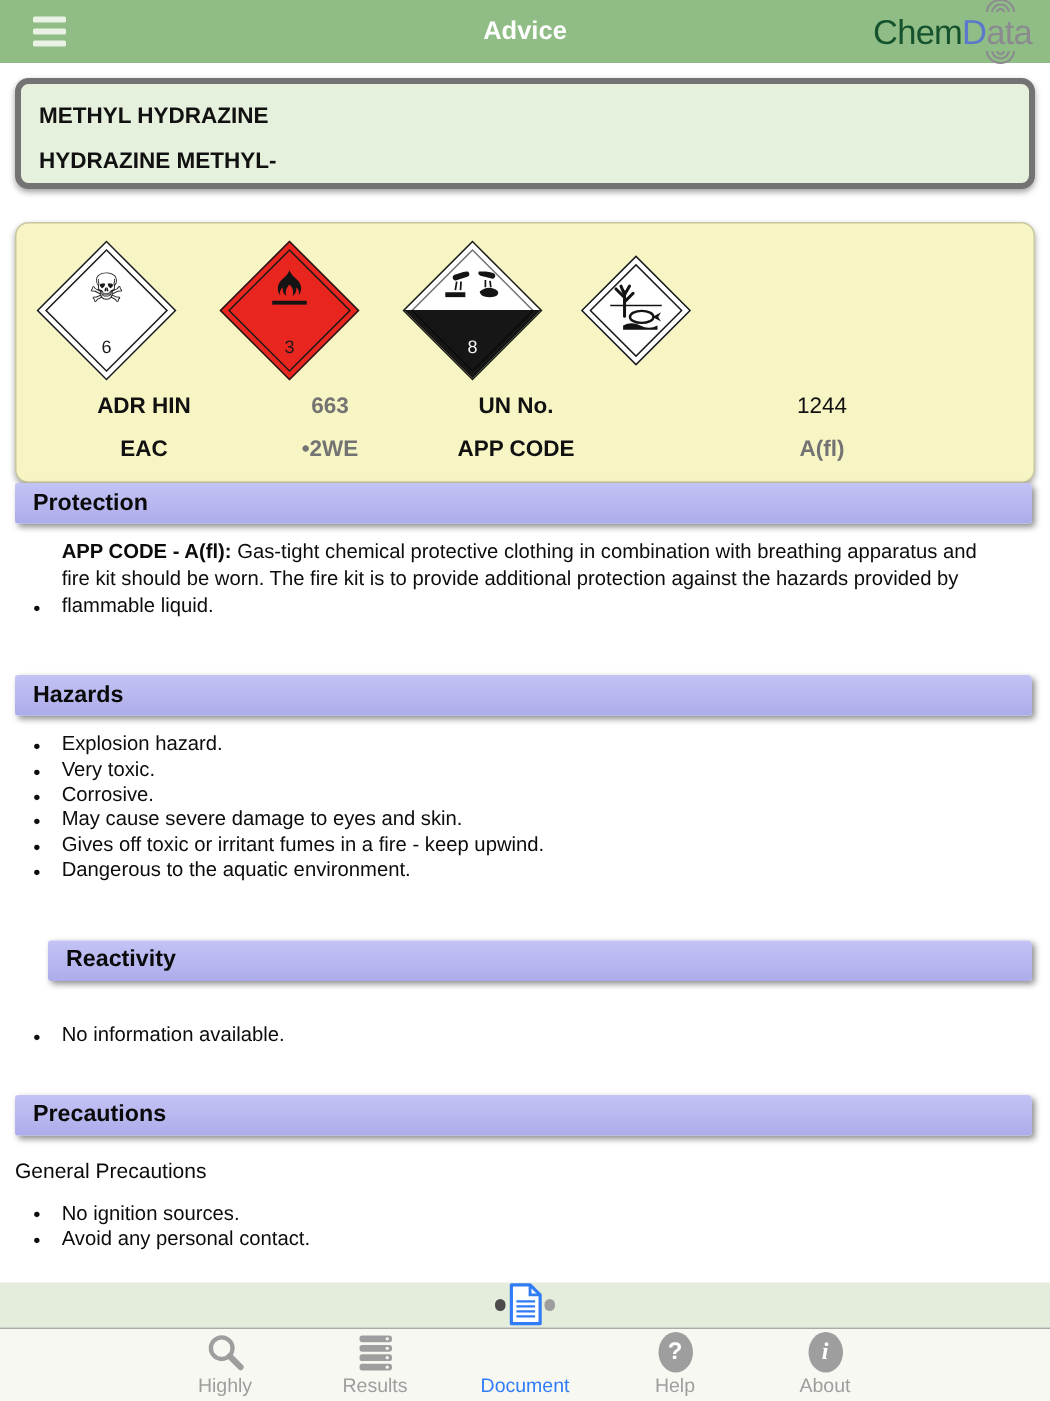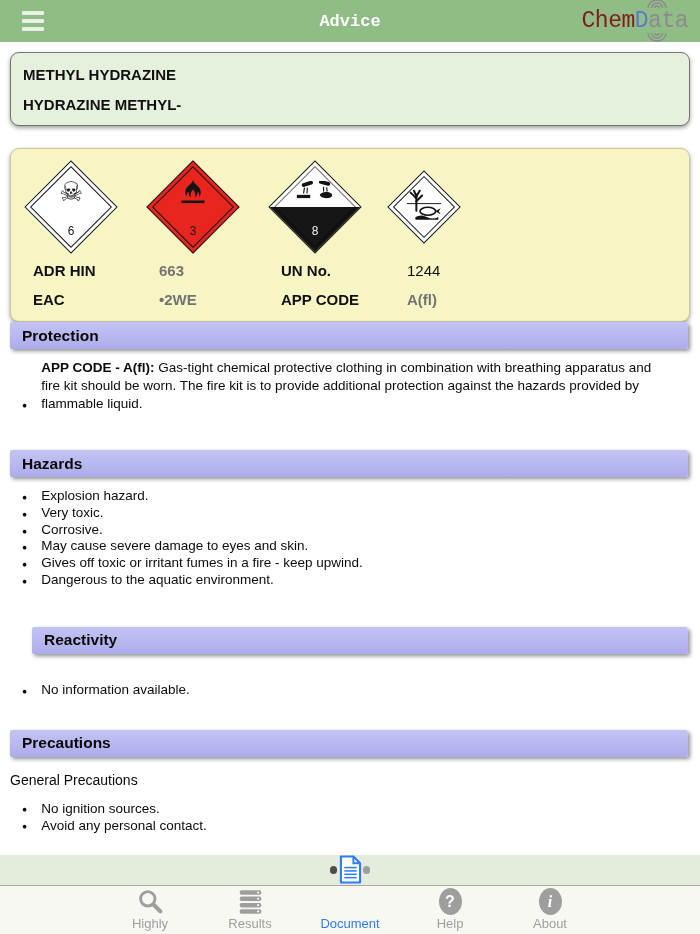--- a/index.html
+++ b/index.html
@@ -1,38 +1,38 @@
 <!DOCTYPE html>
 <html><head>
 <meta charset="utf-8">
 <style>
   * { margin:0; padding:0; box-sizing:border-box; }
   html,body { width:700px; height:934px; overflow:hidden; background:#fff;
     font-family:"Liberation Sans", sans-serif; position:relative; }
 
   
-  .topbar { position:relative; height:42px; background:#90bd85;font-family:Liberation Mono, monospace; }
+  .topbar { position:relative; height:42px; background:#90bd85; }
   .menu-btn { position:absolute; left:22px; top:11px; width:22px; height:20px;
     display:flex; flex-direction:column; justify-content:space-between; cursor:pointer; }
   .menu-btn span { display:block; height:4.2px; background:#e9f2e5; border-radius:1px; }
   .topbar-title { position:absolute; left:0; right:0; top:0; height:42px;
     display:flex; align-items:center; justify-content:center;
     color:#fff; font-weight:bold; font-size:17px; }
   .logo { position:absolute; right:12px; top:0; height:42px; display:flex;
     align-items:center; font-size:23px; letter-spacing:-0.5px; }
-  .logo .chem { color:#7f1d1d; }
+  .logo .chem { color:#14532d; }
   .logo .d { color:#5b78cc; }
   .logo .ata { color:#8b8b8f; position:relative; }
   .logo .arcs-top, .logo .arcs-bottom { position:absolute; left:-2px; width:22px; height:9px; }
   .logo .arcs-top { top:-9px; }
   .logo .arcs-bottom { bottom:-8px; transform:scaleY(-1); }
 
   
   .name-card { margin:10px 10px 0 10px; height:74px; background:#e6f1dd;
-    border:1px solid #737373; border-radius:9px; box-shadow:0 2px 4px rgba(0,0,0,0.38);
+    border:4px solid #737373; border-radius:9px; box-shadow:0 2px 4px rgba(0,0,0,0.38);
     padding:13px 12px; }
   .name-card .nm { font-weight:bold; font-size:15px; color:#111; }
   .name-card .nm + .nm { margin-top:13px; }
 
   .hazard-card { margin:22px 10px 0 10px; height:174px; background:#f7f5c4;
     border:1px solid #c9c7a0; border-radius:9px; box-shadow:0 2px 4px rgba(0,0,0,0.38);
     padding:10px 0 0 12px; }
 
   .placards-row { display:flex; align-items:center; height:96px; }
   .placard-wrap { position:relative; width:96px; height:96px; flex:0 0 auto; }
@@ -49,21 +49,21 @@
     align-items:center; z-index:2; }
   .skull-glyph { margin-top:20px; font-size:27px; line-height:27px; color:#1a1a1a; }
   .p-num { position:absolute; bottom:17px; left:0; right:0; text-align:center;
     font-size:12px; color:#1a1a1a; }
   .p-num.white { color:#f2f2f2; }
   .flame-svg { margin-top:21px; }
   .corr-svg { margin-top:22px; }
   .env-svg { margin-top:17px; }
 
   .codes-grid { display:grid; grid-template-columns:126px 122px 126px auto;
-    margin-top:7px; row-gap:12px; padding-left:10px; }
+    margin-top:7px; row-gap:12px; padding-left:10px;text-align:center; }
   .code-label { font-weight:bold; font-size:15px; color:#111; }
   .code-value { font-size:15px; color:#111; }
   .code-value.blue { color:#737373; font-weight:bold; }
 
   
   .sec-header { margin:0 12px 0 10px; height:27px; display:flex; align-items:center;
     padding-left:12px; background:linear-gradient(#c4c3f5,#adacEB);
     border-radius:2px 3px 2px 2px; box-shadow:2px 2px 4px rgba(0,0,0,0.45);
     font-weight:bold; font-size:15.5px; color:#0a0a0a; }
   .mt-protection { }

